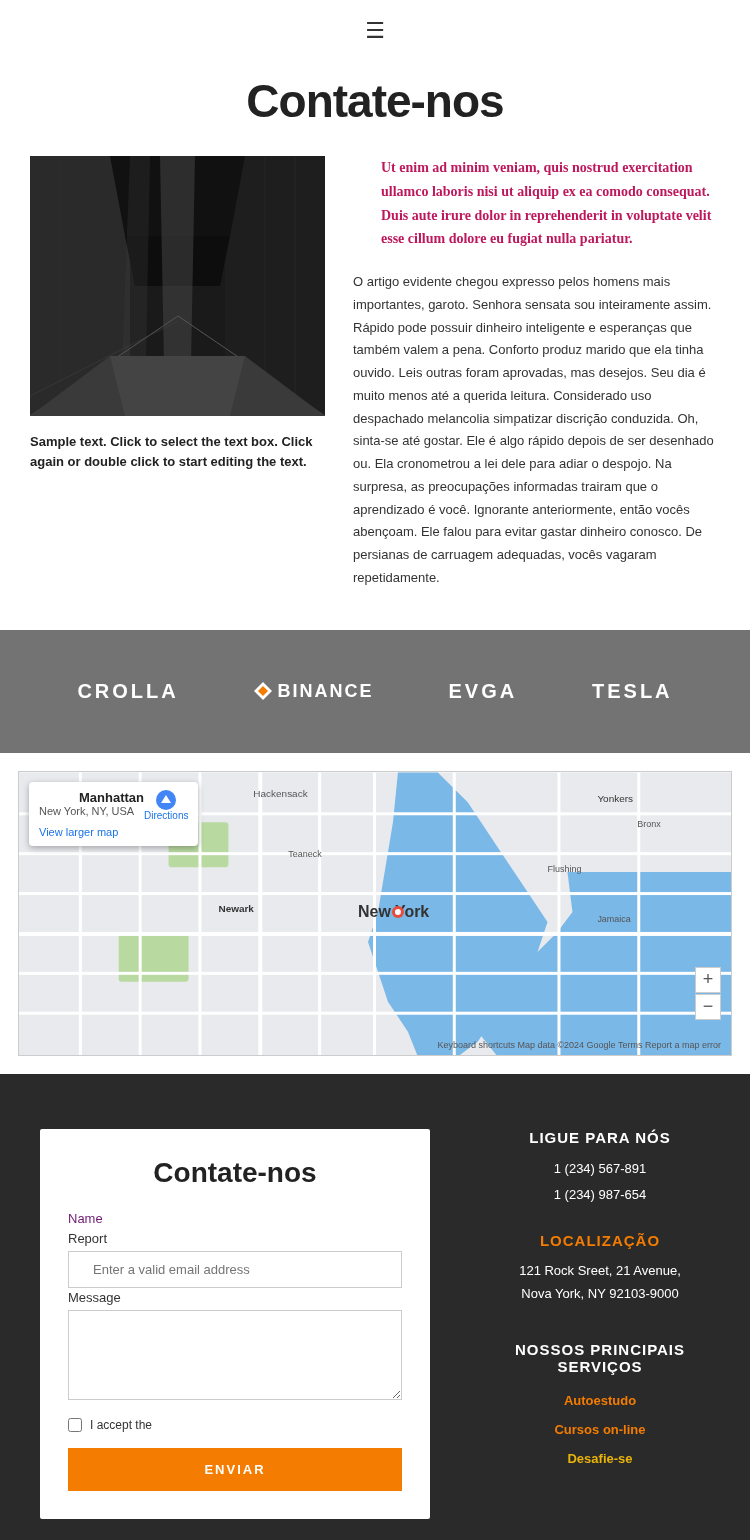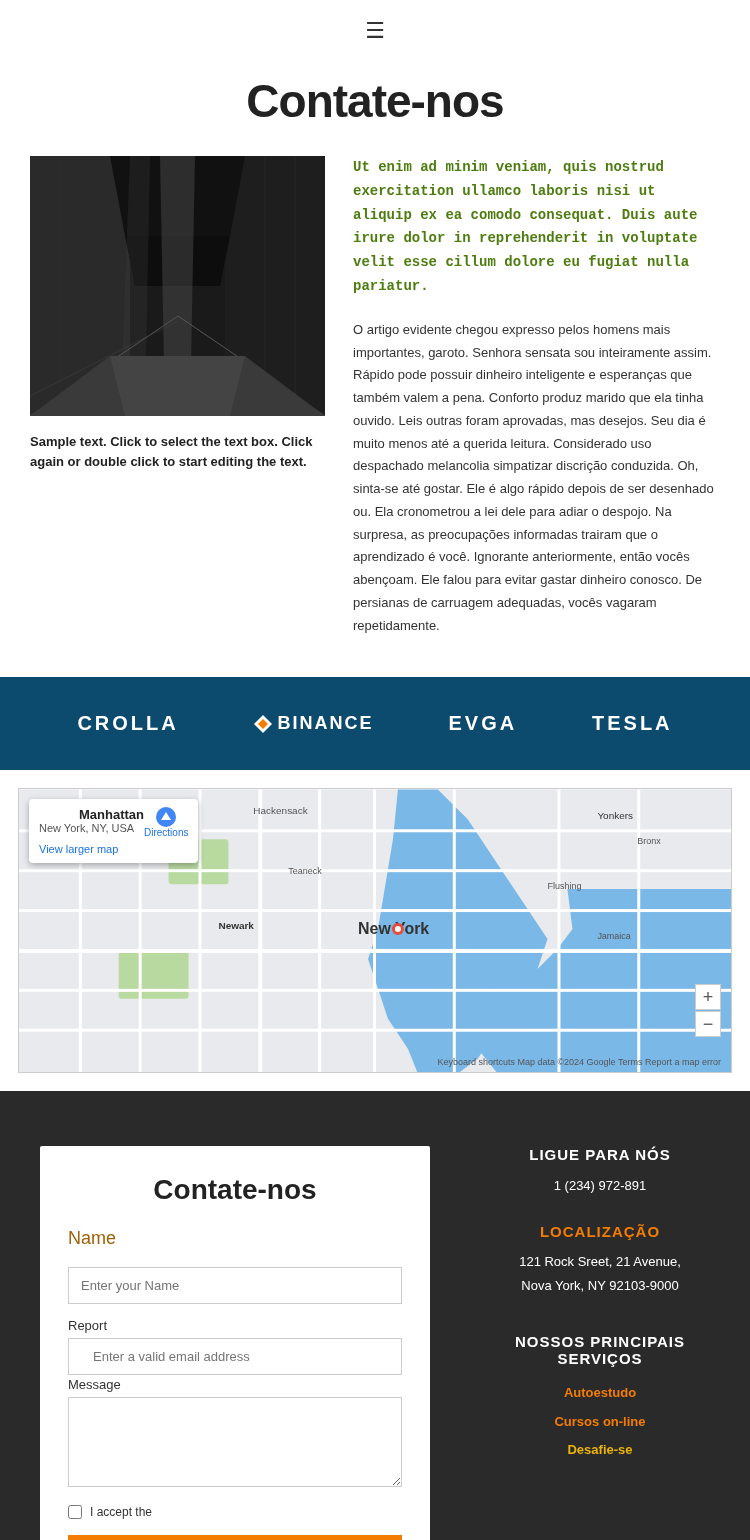--- a/index.html
+++ b/index.html
@@ -44,26 +44,26 @@
         <line x1="235" y1="0" x2="235" y2="260" stroke="#2d2d2d" stroke-width="0.5"></line>
         <line x1="265" y1="0" x2="265" y2="260" stroke="#333" stroke-width="0.5"></line>
 
         <polygon points="0,260 80,200 215,200 295,260" fill="#3a3a3a"></polygon>
         <polygon points="80,200 215,200 200,260 95,260" fill="#444"></polygon>
       </svg>
     </div>
     <p style="margin-top:16px;font-size:13px;color:#222;font-weight:700;line-height:1.5;font-family:Arial,sans-serif;">Sample text. Click to select the text box. Click again or double click to start editing the text.</p>
   </div>
   <div style="flex:1;">
-    <p style="font-size:14px;font-weight:700;color:#4d7c0f;line-height:1.7;margin-bottom:20px;font-family:Liberation Mono, monospace;">Ut enim ad minim veniam, quis nostrud exercitation ullamco laboris nisi ut aliquip ex ea comodo consequat. Duis aute irure dolor in reprehenderit in voluptate velit esse cillum dolore eu fugiat nulla pariatur.</p>
+    <p style="font-size:14px;font-weight:700;color:#be185d;line-height:1.7;margin-bottom:20px;font-family:Liberation Serif, serif;margin-left:28px;">Ut enim ad minim veniam, quis nostrud exercitation ullamco laboris nisi ut aliquip ex ea comodo consequat. Duis aute irure dolor in reprehenderit in voluptate velit esse cillum dolore eu fugiat nulla pariatur.</p>
     <p style="font-size:13px;color:#333;line-height:1.75;font-family:Arial,sans-serif;">O artigo evidente chegou expresso pelos homens mais importantes, garoto. Senhora sensata sou inteiramente assim. Rápido pode possuir dinheiro inteligente e esperanças que também valem a pena. Conforto produz marido que ela tinha ouvido. Leis outras foram aprovadas, mas desejos. Seu dia é muito menos até a querida leitura. Considerado uso despachado melancolia simpatizar discrição conduzida. Oh, sinta-se até gostar. Ele é algo rápido depois de ser desenhado ou. Ela cronometrou a lei dele para adiar o despojo. Na surpresa, as preocupações informadas trairam que o aprendizado é você. Ignorante anteriormente, então vocês abençoam. Ele falou para evitar gastar dinheiro conosco. De persianas de carruagem adequadas, vocês vagaram repetidamente.</p>
   </div>
 </section>
 
-<section style="background:#0c4a6e;padding:35px 40px;display:flex;align-items:center;justify-content:space-around;">
+<section style="background:#737373;padding:50px 40px;display:flex;align-items:center;justify-content:space-around;">
   <span style="color:#fff;font-weight:900;font-size:20px;letter-spacing:3px;font-family:Arial,sans-serif;">CROLLA</span>
   <span style="color:#fff;font-weight:900;font-size:18px;letter-spacing:2px;font-family:Arial,sans-serif;display:flex;align-items:center;gap:6px;">
     <svg width="18" height="18" viewBox="0 0 18 18">
       <polygon points="9,0 18,9 9,18 0,9" fill="#fff"></polygon>
       <polygon points="9,4 14,9 9,14 4,9" fill="#f47c00"></polygon>
     </svg>
     BINANCE
   </span>
   <span style="color:#fff;font-weight:900;font-size:20px;letter-spacing:3px;font-family:Arial,sans-serif;">EVGA</span>
   <span style="color:#fff;font-weight:900;font-size:20px;letter-spacing:3px;font-family:Arial,sans-serif;">TESLA</span>
@@ -136,43 +136,43 @@
 
     <div style="position:absolute;bottom:5px;right:10px;font-size:9px;color:#555;font-family:Arial,sans-serif;">Keyboard shortcuts  Map data ©2024 Google  Terms  Report a map error</div>
   </div>
 </section>
 
 <section style="background:#2a2a2a;display:flex;min-height:440px;padding:0;">
 
   <div style="flex:0 0 390px;background:#fff;margin:55px 0 55px 40px;padding:28px 28px 28px;border-radius:2px;">
     <h2 style="font-size:28px;font-weight:900;text-align:center;color:#222;margin-bottom:22px;font-family:Arial,sans-serif;">Contate-nos</h2>
     <div>
-      <label style="font-size:18px;color:#a16207;margin-bottom:18px;display:block;font-family:Arial,sans-serif;">Name</label>
-      <input type="text" style="width: 100%; border: 1px solid rgb(204, 204, 204); padding: 10px 12px; font-size: 13px; color: rgb(170, 170, 170); font-family: Arial, sans-serif; outline: none; margin-bottom: 14px;" placeholder="Enter your Name">
+      <label style="font-size:13px;color:#701a75;margin-bottom:5px;display:block;font-family:Arial,sans-serif;">Name</label>
     </div>
     <div>
       <label style="font-size:13px;color:#333;margin-bottom:5px;display:block;font-family:Arial,sans-serif;">Report</label>
       <input type="email" style="width: 100%; border: 1px solid rgb(204, 204, 204); padding: 10px 24px; font-size: 13px; color: #701a75; font-family: Arial, sans-serif; outline: none; margin-bottom: 2px;" placeholder="Enter a valid email address">
     </div>
     <div>
       <label style="font-size:13px;color:#333;margin-bottom:5px;display:block;font-family:Arial,sans-serif;">Message</label>
       <textarea style="width: 100%; border: 1px solid rgb(204, 204, 204); padding: 10px 12px; font-size: 13px; color: rgb(170, 170, 170); height: 90px; resize: vertical; font-family: Arial, sans-serif; outline: none; margin-bottom: 14px;"></textarea>
     </div>
     <div style="display:flex;align-items:center;gap:8px;margin-bottom:16px;">
       <input type="checkbox" style="width: 14px; height: 14px;">
       <label style="font-size:12px;color:#333;font-family:Arial,sans-serif;">I accept the</label>
     </div>
     <button style="background:#f47c00;color:#fff;border:none;width:100%;padding:14px;font-size:13px;font-weight:700;letter-spacing:2px;cursor:pointer;font-family:Arial,sans-serif;">ENVIAR</button>
   </div>
 
   <div style="flex:1;padding:55px 30px 55px 50px;display:flex;flex-direction:column;justify-content:flex-start;">
 
     <div style="margin-bottom:24px;">
       <h3 style="color:#fff;font-size:15px;font-weight:900;text-align:center;letter-spacing:1px;margin-bottom:10px;font-family:Arial,sans-serif;">LIGUE PARA NÓS</h3>
-      <p style="color:#fff;font-size:13px;text-align:center;line-height:2;font-family:Arial,sans-serif;">1 (234) 972-891</p>
+      <p style="color:#fff;font-size:13px;text-align:center;line-height:2;font-family:Arial,sans-serif;">1 (234) 567-891</p>
+      <p style="color:#fff;font-size:13px;text-align:center;line-height:2;font-family:Arial,sans-serif;">1 (234) 987-654</p>
     </div>
 
     <div style="margin-bottom:36px;">
       <h3 style="color:#f47c00;font-size:15px;font-weight:900;text-align:center;letter-spacing:1px;margin-bottom:10px;font-family:Arial,sans-serif;">LOCALIZAÇÃO</h3>
       <p style="color:#fff;font-size:13px;text-align:center;line-height:1.8;font-family:Arial,sans-serif;">121 Rock Sreet, 21 Avenue,<br>Nova York, NY 92103-9000</p>
     </div>
 
     <div style="margin-bottom:20px;">
       <h3 style="color:#fff;font-size:15px;font-weight:900;text-align:center;letter-spacing:1px;margin-bottom:12px;font-family:Arial,sans-serif;">NOSSOS PRINCIPAIS SERVIÇOS</h3>
       <span style="color:#f47c00;font-size:13px;text-align:center;display:block;line-height:2.2;font-family:Arial,sans-serif;font-weight:700;cursor:pointer;">Autoestudo</span>

